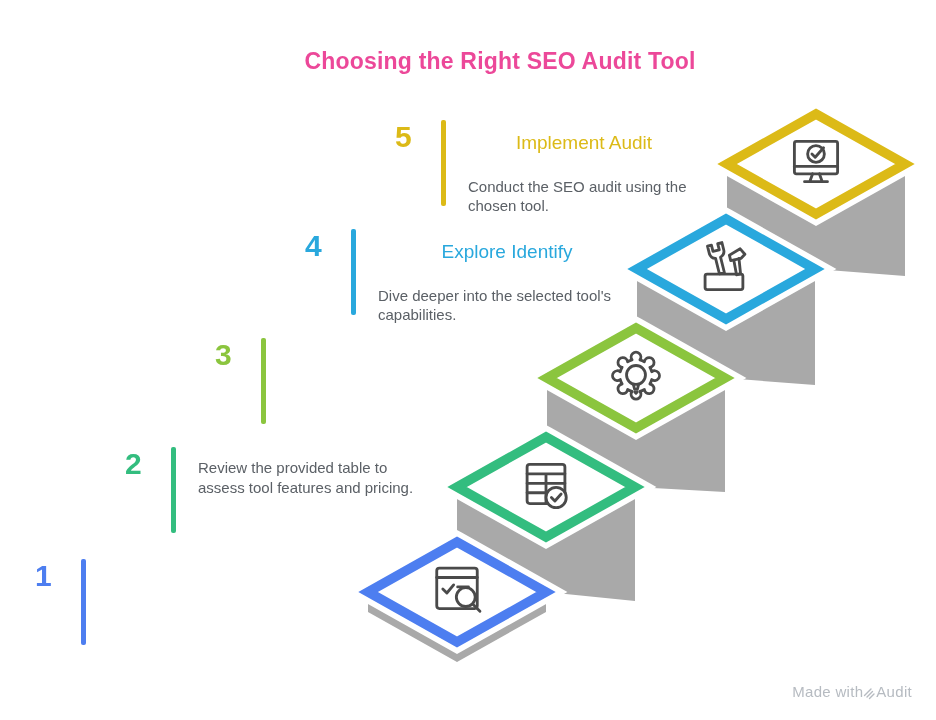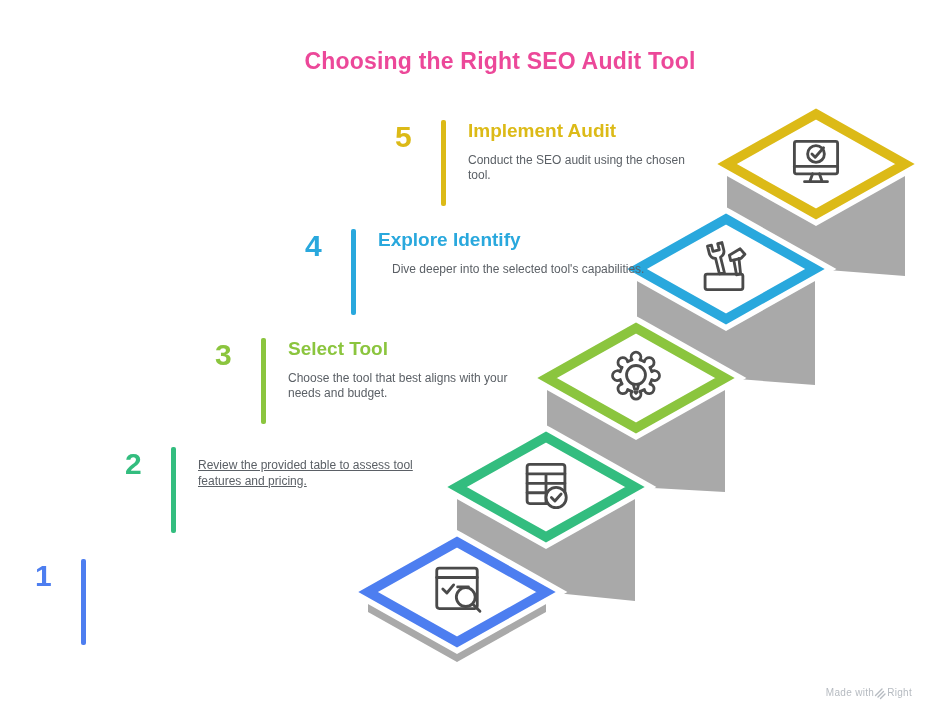--- a/index.html
+++ b/index.html
@@ -9,30 +9,30 @@
   }
   .main-title{
     position:absolute;top:48px;left:0;width:100%;text-align:center;
     font-size:23px;font-weight:bold;letter-spacing:.2px;margin:0;
   }
   .stairs-svg{position:absolute;left:0;top:0;}
   .step-text{position:absolute;display:flex;align-items:flex-start;}
   .step-num{width:46px;font-size:30px;font-weight:bold;line-height:1;padding-top:2px;}
   .step-bar{width:5px;height:86px;border-radius:2px;flex:none;}
   .step-col{margin-left:22px;display:flex;flex-direction:column;}
-  .step-title{font-size:19px;font-weight:bold;line-height:1.15;margin:0;}
-  .step-desc{font-size:12px;line-height:1.3;color:#5b6066;margin-top:11px;}
+  .step-title{font-size:19px;font-weight:normal;line-height:1.15;margin:12px;text-align:center;}
+  .step-desc{font-size:15px;line-height:1.3;color:#5b6066;margin-top:11px;}
   .s1{left:35px;top:559px;}  .s1 .step-desc{width:245px;}
-  .s2{left:125px;top:447px;} .s2 .step-desc{width:228px;text-decoration:underline;}
+  .s2{left:125px;top:447px;} .s2 .step-desc{width:228px;}
   .s3{left:215px;top:338px;} .s3 .step-desc{width:230px;}
-  .s4{left:305px;top:229px;} .s4 .step-desc{width:258px;margin-left:14px;}
+  .s4{left:305px;top:229px;} .s4 .step-desc{width:258px;}
   .s5{left:395px;top:120px;} .s5 .step-desc{width:232px;}
   .footer{
-    position:absolute;right:24px;bottom:20px;display:flex;align-items:flex-start;
-    font-size:10px;letter-spacing:.3px;
+    position:absolute;right:24px;bottom:20px;display:flex;align-items:flex-end;
+    font-size:15px;letter-spacing:.3px;
   }
 </style>
 </head>
 <body>
 
 <div class="canvas">
 
   <h1 class="main-title" style="color: #ec4899; padding-left: 32px;">Choosing the Right SEO Audit Tool</h1>
 
   <svg class="stairs-svg" width="936" height="720" viewBox="0 0 936 720">
@@ -100,24 +100,20 @@
     <div class="step-num" style="color: rgb(51, 189, 127);">2</div>
     <div class="step-bar" style="background: rgb(51, 189, 127);"></div>
     <div class="step-col">
       <div class="step-desc">Review the provided table to assess tool features and pricing.</div>
     </div>
   </div>
 
   <div class="step-text s3">
     <div class="step-num" style="color: rgb(139, 197, 62);">3</div>
     <div class="step-bar" style="background: rgb(139, 197, 62);"></div>
-    <div class="step-col">
-      <h2 class="step-title" style="color: rgb(139, 197, 62);">Select Tool</h2>
-      <div class="step-desc">Choose the tool that best aligns with your needs and budget.</div>
-    </div>
   </div>
 
   <div class="step-text s4">
     <div class="step-num" style="color: rgb(41, 168, 221);">4</div>
     <div class="step-bar" style="background: rgb(41, 168, 221);"></div>
     <div class="step-col">
       <h2 class="step-title" style="color: rgb(41, 168, 221);">Explore Identify</h2>
       <div class="step-desc">Dive deeper into the selected tool's capabilities.</div>
     </div>
   </div>
@@ -129,16 +125,16 @@
       <h2 class="step-title" style="color: rgb(220, 186, 23);">Implement Audit</h2>
       <div class="step-desc">Conduct the SEO audit using the chosen tool.</div>
     </div>
   </div>
 
   <div class="footer" style="color: rgb(182, 187, 193);">
     <span>Made with</span>
     <svg width="13" height="13" viewBox="0 0 13 13" fill="none" stroke-width="1.4" stroke-linecap="round" stroke="#b6bbc1">
       <path d="M1.5,8.5 L8,2 M4,10 L9.5,4.5 M6.5,11.5 L11,7"></path>
     </svg>
-    <span>Right</span>
+    <span>Audit</span>
   </div>
 
 </div>
 
 </body></html>

